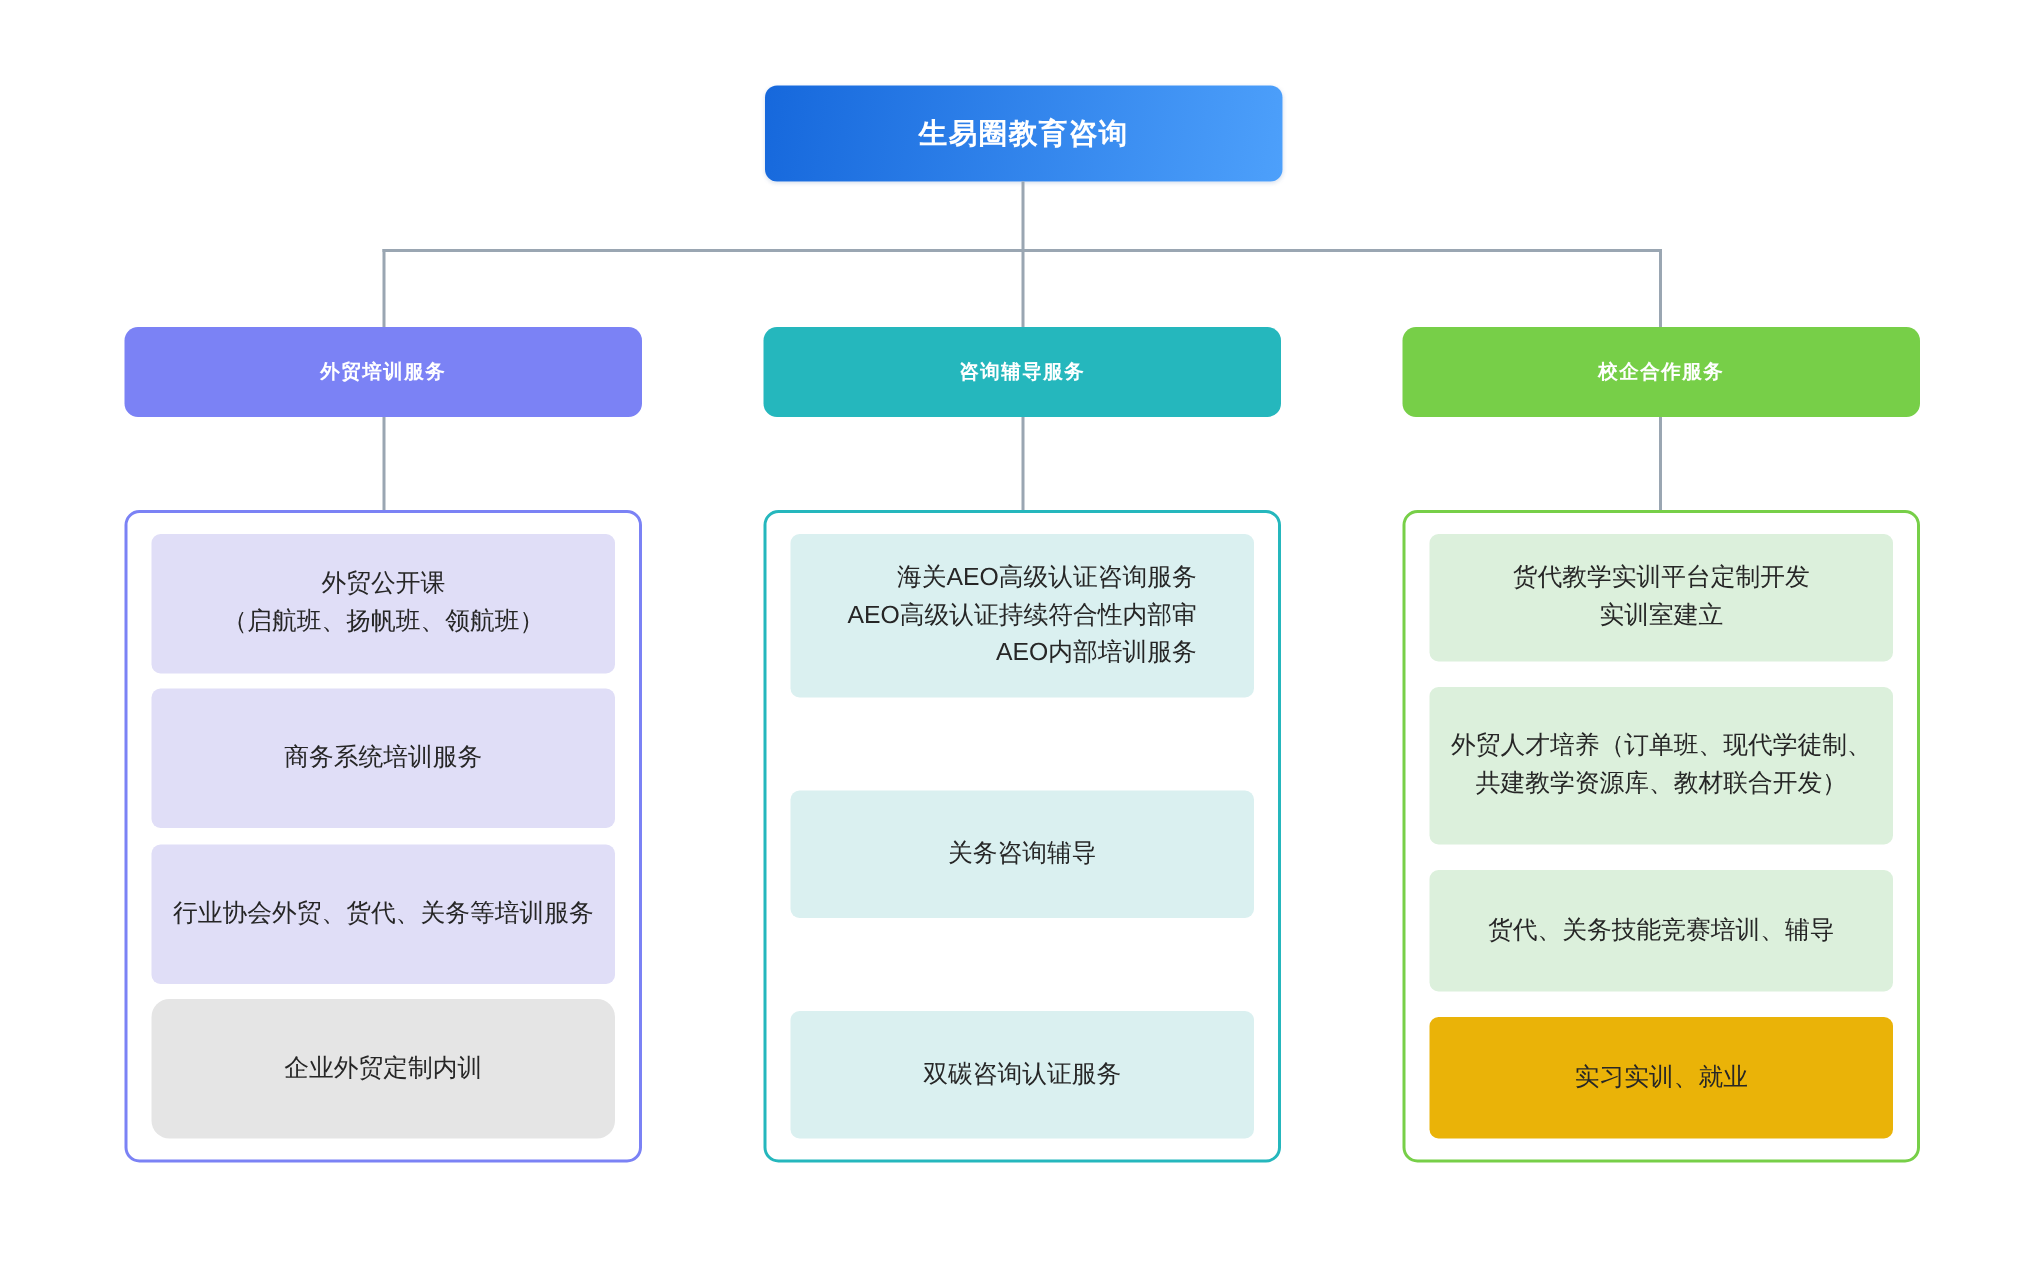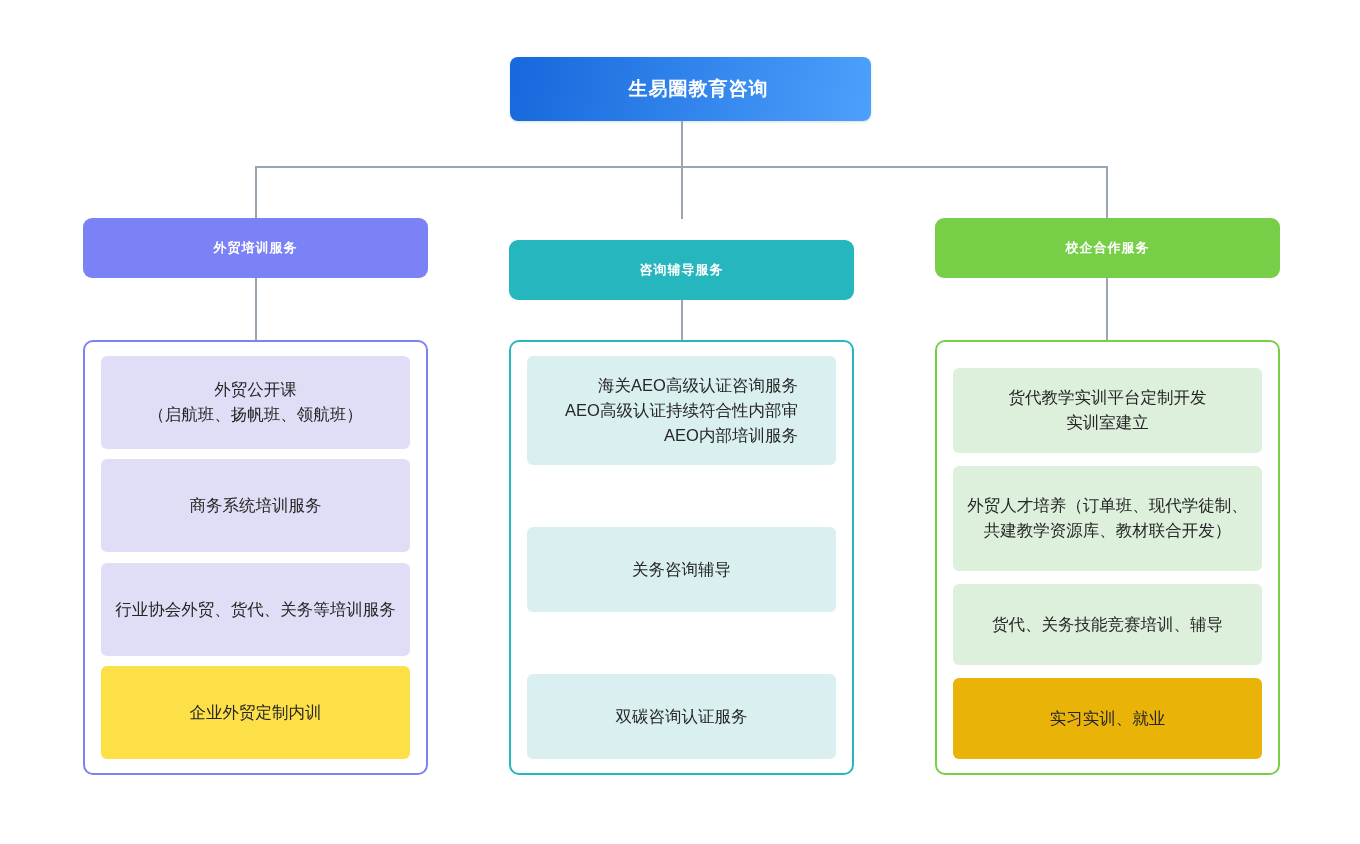--- a/index.html
+++ b/index.html
@@ -29,21 +29,20 @@
     border-radius: 8px;
     background: linear-gradient(100deg, #1668dc 0%, #2a7ef0 45%, #4da0fb 100%);
     color: #ffffff;
     font-size: 19px;
     font-weight: bold;
     letter-spacing: 1px;
     display: flex;
     align-items: center;
     justify-content: center;
     box-shadow: 0 1px 3px rgba(20,70,150,0.18);
-    padding-left: 16px;
   }
 
   
   .conn {
     position: absolute;
     background: #9aa6b2;
   }
   .conn-v { width: 2px; }
   .conn-h { height: 2px; }
 
@@ -116,34 +115,34 @@
   <div class="conn conn-v" style="left: 255px; top: 278px; height: 62px; background: rgb(154, 166, 178);"></div>
   <div class="conn conn-v" style="left: 681px; top: 278px; height: 62px; background: rgb(154, 166, 178);"></div>
   <div class="conn conn-v" style="left: 1106px; top: 278px; height: 62px; background: rgb(154, 166, 178);"></div>
 
   <div class="col-header col-0" style="background: rgb(123, 130, 245);">外贸培训服务</div>
   <div class="col-body col-0" style="border-color: rgb(123, 130, 245);">
     <div class="leaf-card" style="height: 23%; background: rgb(224, 222, 247);">外贸公开课
 （启航班、扬帆班、领航班）</div>
     <div class="leaf-card" style="height: 23%; background: rgb(224, 222, 247);">商务系统培训服务</div>
     <div class="leaf-card" style="height: 23%; background: rgb(224, 222, 247);">行业协会外贸、货代、关务等培训服务</div>
-    <div class="leaf-card" style="height: 23%; background: #fde047;">企业外贸定制内训</div>
+    <div class="leaf-card" style="height: 23%; background: #e5e5e5; border-radius: 12px;">企业外贸定制内训</div>
   </div>
 
-  <div class="col-header col-1" style="background: rgb(37, 183, 189); margin-top: 22px;">咨询辅导服务</div>
+  <div class="col-header col-1" style="background: rgb(37, 183, 189);">咨询辅导服务</div>
   <div class="col-body col-1" style="border-color: rgb(37, 183, 189);">
     <div class="leaf-card" style="height: 27%; background: rgb(218, 240, 240); text-align: right;">海关AEO高级认证咨询服务
 AEO高级认证持续符合性内部审
 AEO内部培训服务</div>
     <div class="leaf-card" style="height: 21%; background: rgb(218, 240, 240);">关务咨询辅导</div>
     <div class="leaf-card" style="height: 21%; background: rgb(218, 240, 240);">双碳咨询认证服务</div>
   </div>
 
   <div class="col-header col-2" style="background: rgb(119, 207, 72);">校企合作服务</div>
   <div class="col-body col-2" style="border-color: rgb(119, 207, 72);">
-    <div class="leaf-card" style="height: 21%; background: rgb(220, 240, 220); margin-top: 12px;">货代教学实训平台定制开发
+    <div class="leaf-card" style="height: 21%; background: rgb(220, 240, 220);">货代教学实训平台定制开发
 实训室建立</div>
     <div class="leaf-card" style="height: 26%; background: rgb(220, 240, 220);">外贸人才培养（订单班、现代学徒制、共建教学资源库、教材联合开发）</div>
     <div class="leaf-card" style="height: 20%; background: rgb(220, 240, 220);">货代、关务技能竞赛培训、辅导</div>
     <div class="leaf-card" style="height: 20%; background: #eab308;">实习实训、就业</div>
   </div>
 
 </div>
 
 </body></html>

